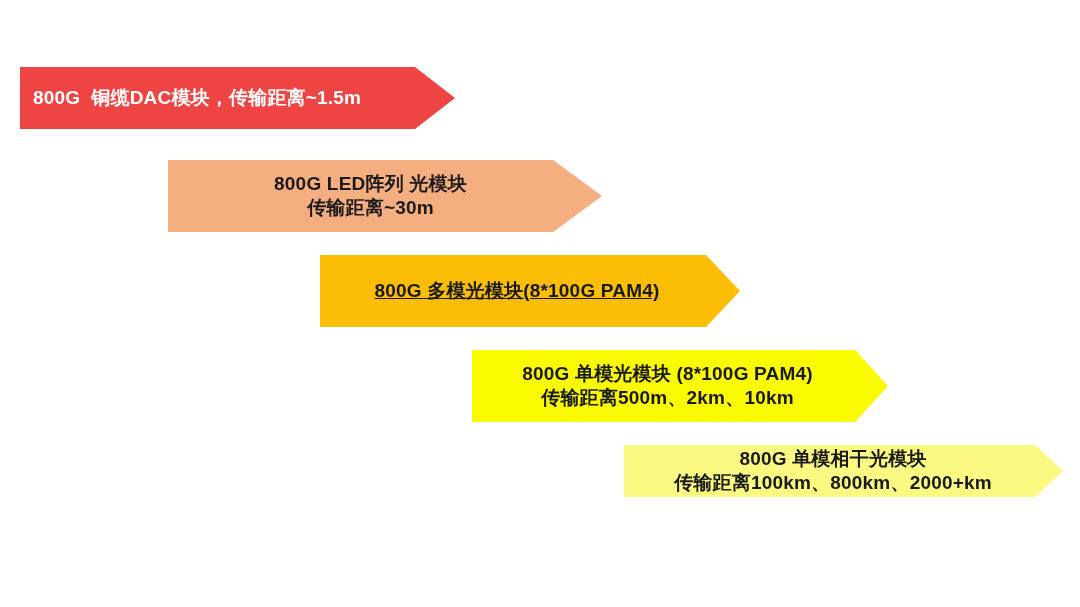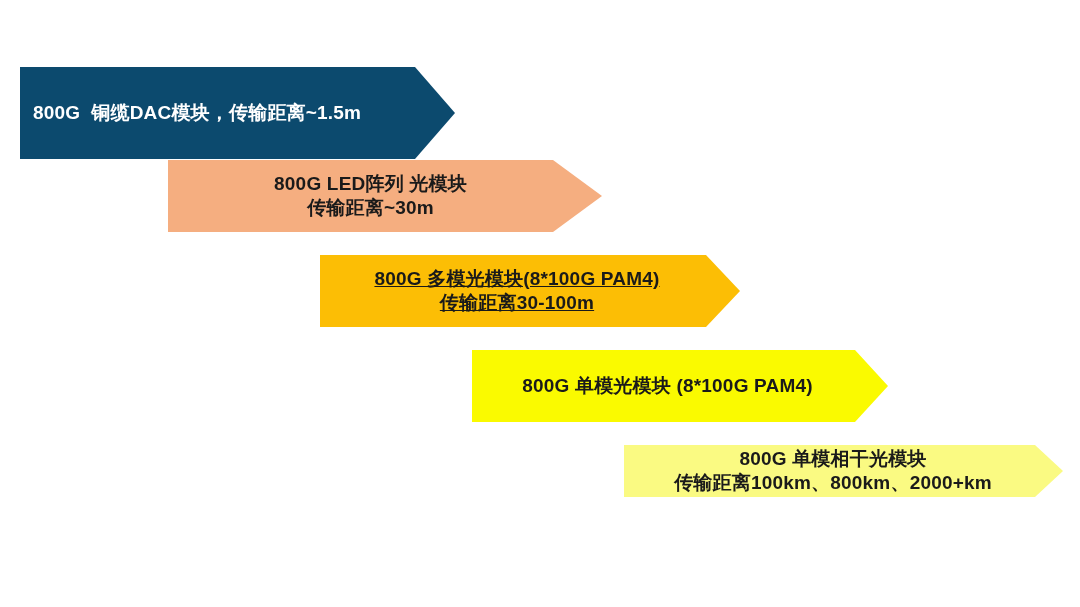--- a/index.html
+++ b/index.html
@@ -41,28 +41,28 @@
     text-align: left;
   }
   .line2 {
     display: block;
   }
 </style>
 </head>
 <body>
 
 <div id="diagram" style="background: rgb(255, 255, 255);">
-    <div class="arrow left-align" style="left: 20px; top: 67px; width: 435px; height: 92px; background: #0c4a6e; color: rgb(255, 255, 255); clip-path: polygon(0% 0%, 90.805% 0%, 100% 50%, 90.805% 100%, 0% 100%); padding-left: 13px;">
+    <div class="arrow left-align" style="left: 20px; top: 67px; width: 435px; height: 62px; background: #ef4444; color: rgb(255, 255, 255); clip-path: polygon(0% 0%, 90.805% 0%, 100% 50%, 90.805% 100%, 0% 100%); padding-left: 13px;">
       <div class="label" style="font-size: 19px;"><span>800G  铜缆DAC模块，传输距离~1.5m</span></div>
     </div>
     <div class="arrow" style="left: 168px; top: 160px; width: 434px; height: 72px; background: rgb(245, 174, 128); color: rgb(26, 26, 26); clip-path: polygon(0% 0%, 88.71% 0%, 100% 50%, 88.71% 100%, 0% 100%); padding-left: 8px;">
       <div class="label" style="font-size: 19px; padding-right: 37px;"><span>800G LED阵列 光模块</span><span class="line2">传输距离~30m</span></div>
     </div>
     <div class="arrow" style="left: 320px; top: 255px; width: 420px; height: 72px; background: rgb(252, 190, 5); color: rgb(26, 26, 26); clip-path: polygon(0% 0%, 91.905% 0%, 100% 50%, 91.905% 100%, 0% 100%); padding-left: 0px; text-decoration: underline;">
-      <div class="label" style="font-size: 19px; padding-right: 26px;"><span>800G 多模光模块(8*100G PAM4)</span><span class="line2">传输距离30-100m</span></div>
+      <div class="label" style="font-size: 19px; padding-right: 26px;"><span>800G 多模光模块(8*100G PAM4)</span></div>
     </div>
     <div class="arrow" style="left: 472px; top: 350px; width: 416px; height: 72px; background: rgb(250, 250, 0); color: rgb(26, 26, 26); clip-path: polygon(0% 0%, 92.067% 0%, 100% 50%, 92.067% 100%, 0% 100%); padding-left: 0px;">
-      <div class="label" style="font-size: 19px; padding-right: 25px;"><span>800G 单模光模块 (8*100G PAM4)</span></div>
+      <div class="label" style="font-size: 19px; padding-right: 25px;"><span>800G 单模光模块 (8*100G PAM4)</span><span class="line2">传输距离500m、2km、10km</span></div>
     </div>
     <div class="arrow" style="left: 624px; top: 445px; width: 439px; height: 52px; background: rgb(250, 250, 130); color: rgb(26, 26, 26); clip-path: polygon(0% 0%, 93.622% 0%, 100% 50%, 93.622% 100%, 0% 100%); padding-left: 0px;">
       <div class="label" style="font-size: 19px; padding-right: 21px;"><span>800G 单模相干光模块</span><span class="line2">传输距离100km、800km、2000+km</span></div>
     </div>
   </div>
 
 </body></html>

